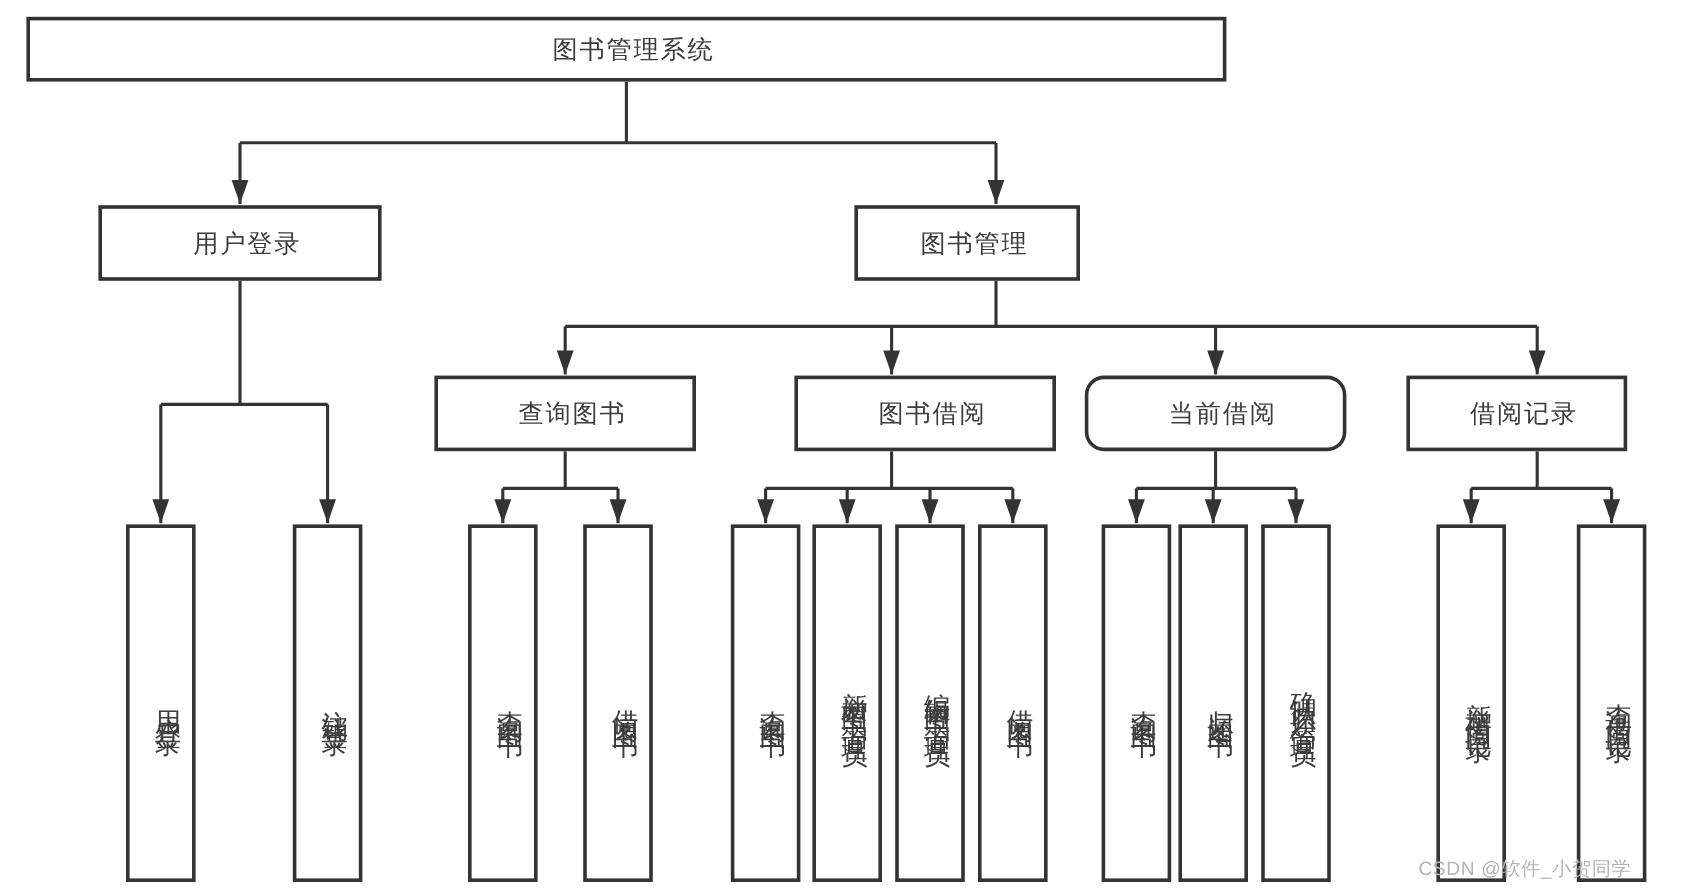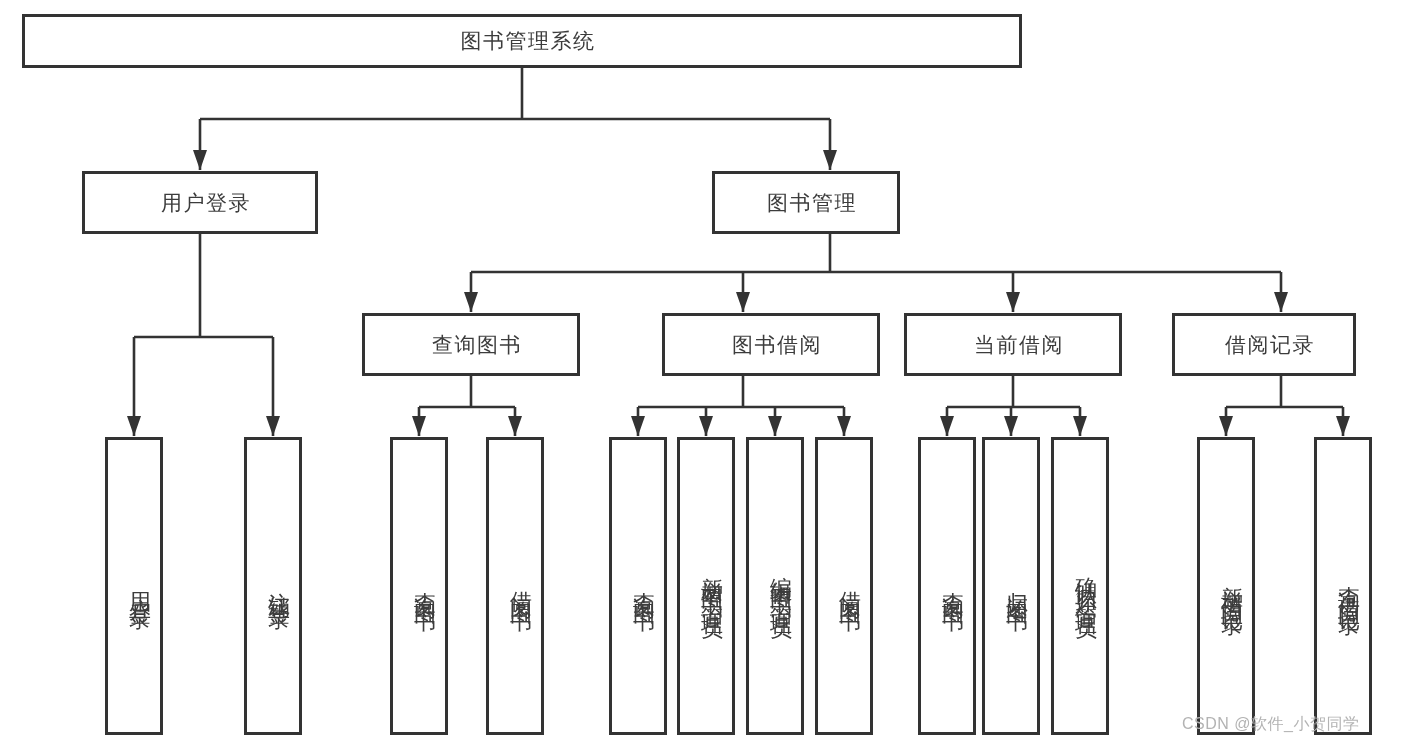--- a/index.html
+++ b/index.html
@@ -42,21 +42,21 @@
     letter-spacing: 6px;
     line-height: 1;
   }
 
   
   #n-root           { left: 22px;   top: 14px;  width: 1000px; height: 54px; }
   #n-user-login     { left: 82px;   top: 171px; width: 236px;  height: 63px; }
   #n-book-mgmt      { left: 712px;  top: 171px; width: 188px;  height: 63px; }
   #n-new-books      { left: 362px;  top: 313px; width: 218px;  height: 63px; }
   #n-book-borrow    { left: 634px;  top: 313px; width: 218px;  height: 63px; margin-left: 28px; }
-  #n-current-borrow { left: 904px;  top: 313px; width: 218px;  height: 63px; }
+  #n-current-borrow { left: 904px;  top: 313px; width: 218px;  height: 63px; border-radius: 16px; }
   #n-borrow-records { left: 1172px; top: 313px; width: 184px;  height: 63px; }
 
   
   .box.v { top: 437px; width: 58px; height: 298px; }
   #n-l-user-login { left: 105px; }
   #n-l-logout     { left: 244px; }
   #n-l-nb-query   { left: 390px; }
   #n-l-nb-borrow  { left: 486px; }
   #n-l-bb-query   { left: 609px; }
   #n-l-bb-add     { left: 677px; }

